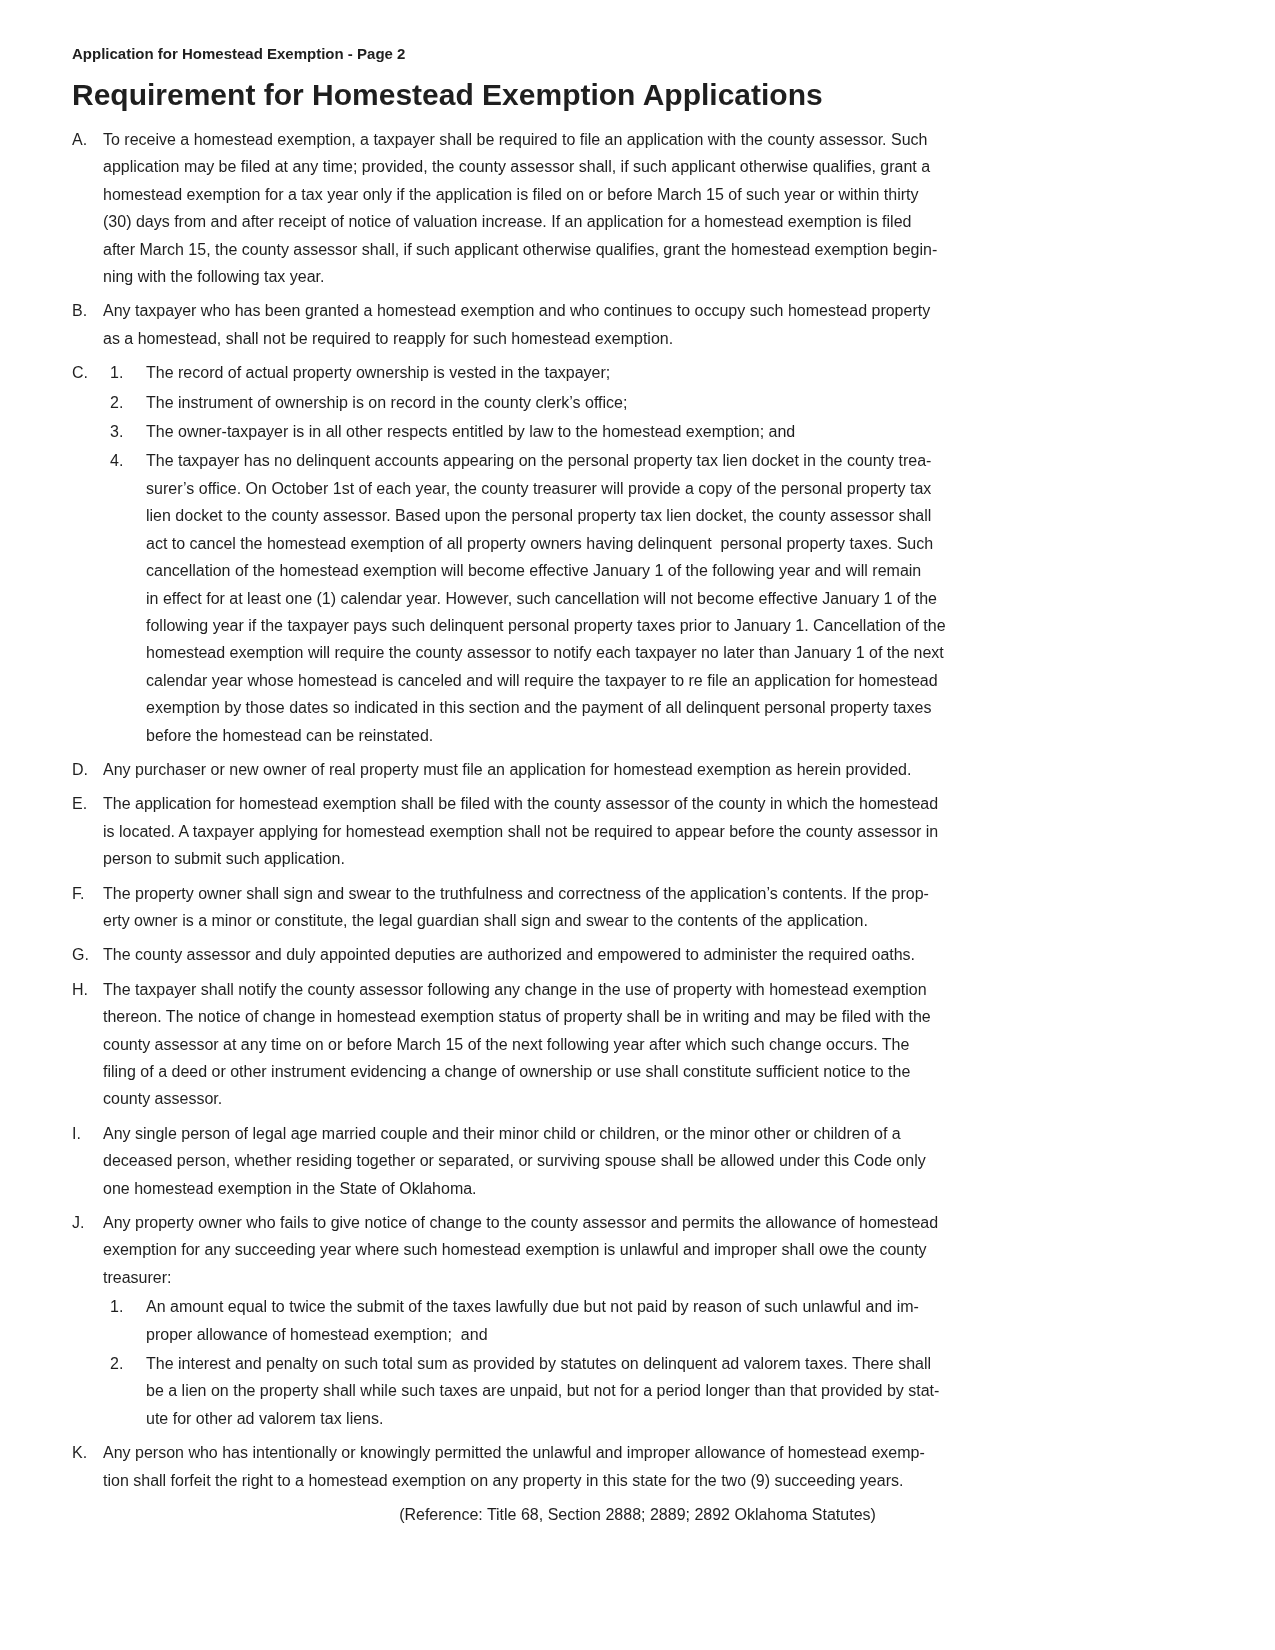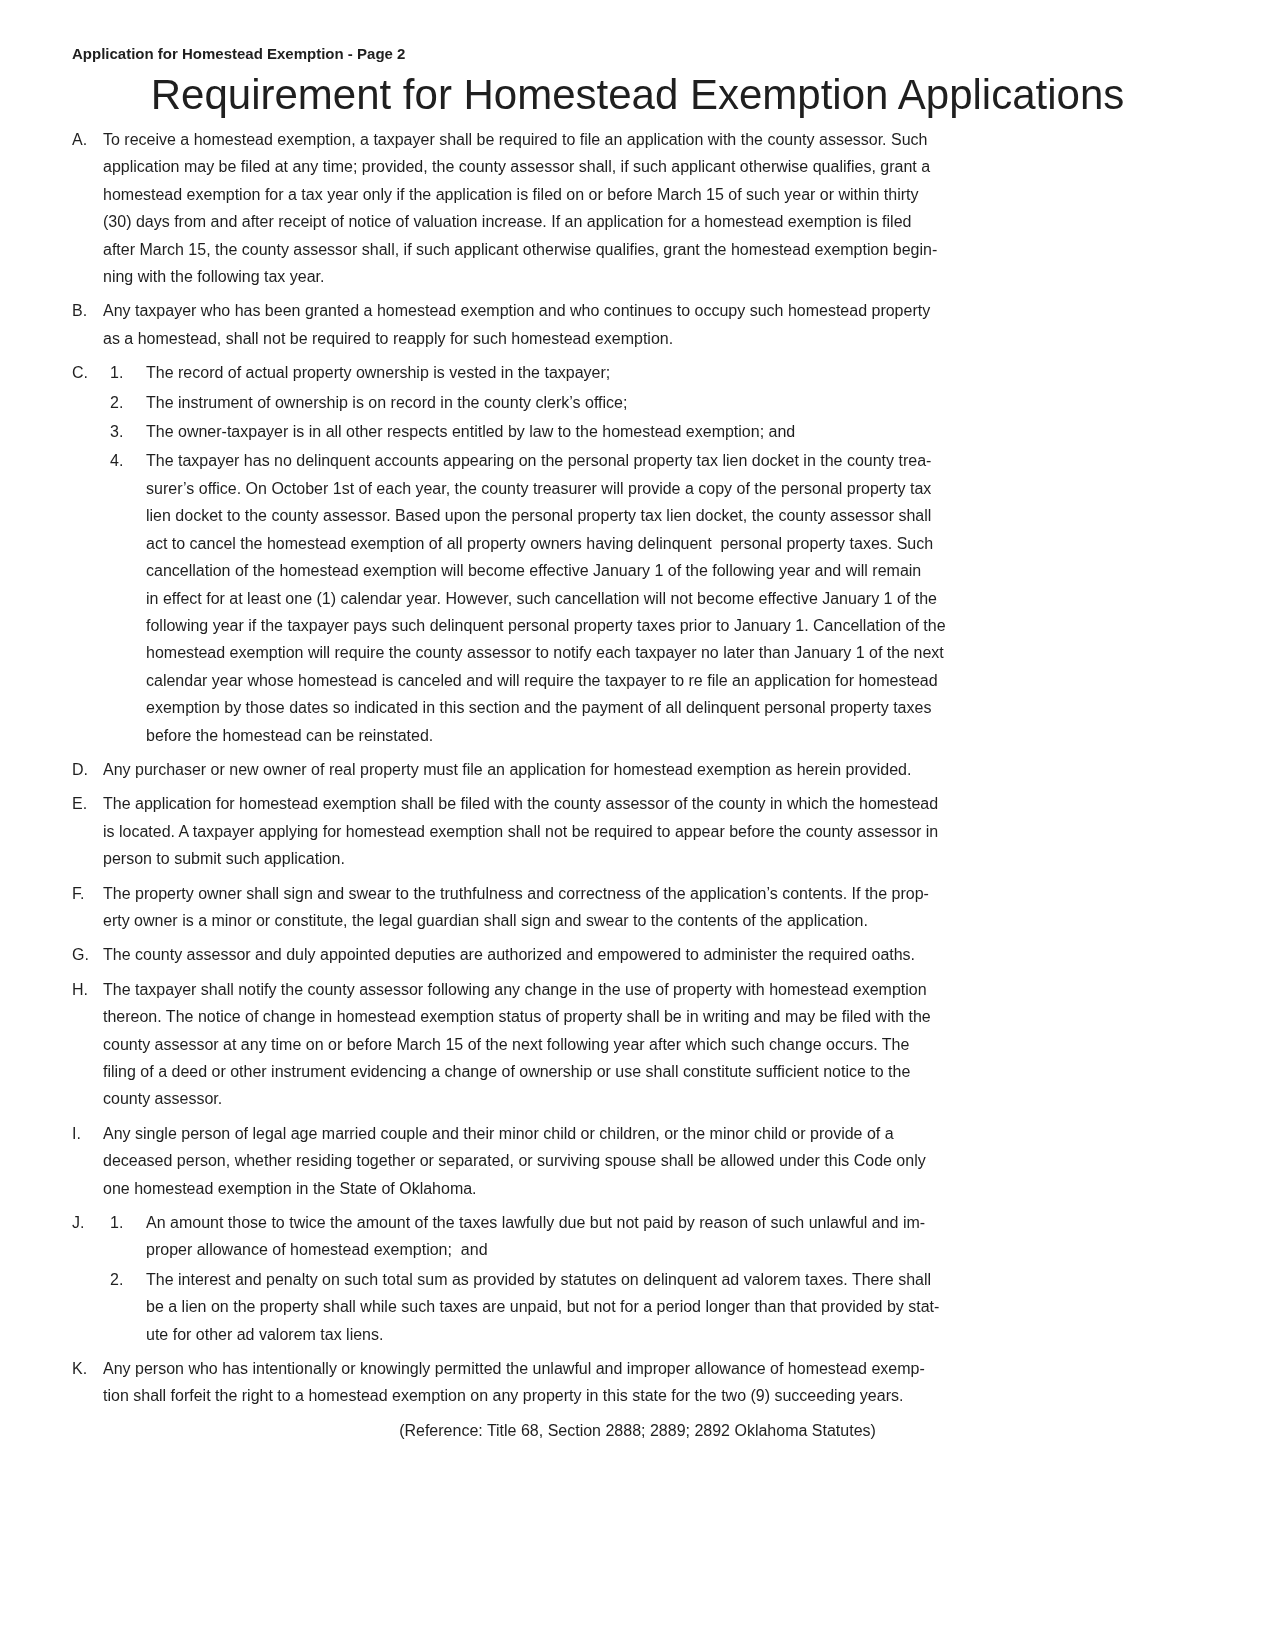--- a/index.html
+++ b/index.html
@@ -16,23 +16,23 @@
     padding: 45px 72px 40px 72px;
     font-family: "Liberation Sans", sans-serif;
     overflow: hidden;
   }
   .page-header {
     font-size: 15px;
     font-weight: bold;
     line-height: 18px;
   }
   .doc-title {
-    text-align: center;
-    font-size: 42px;
-    font-weight: normal;
+    text-align: left;
+    font-size: 30px;
+    font-weight: bold;
     margin: 13px 0 12px 0;
     line-height: 38px;
   }
   .items {
     font-size: 16px;
     line-height: 27.4px;
   }
   .item {
     position: relative;
     padding-left: 31px;
@@ -150,31 +150,34 @@
       <span class="lbl">H.</span>
       <div class="txt">The taxpayer shall notify the county assessor following any change in the use of property with homestead exemption
 thereon. The notice of change in homestead exemption status of property shall be in writing and may be filed with the
 county assessor at any time on or before March 15 of the next following year after which such change occurs. The
 filing of a deed or other instrument evidencing a change of ownership or use shall constitute sufficient notice to the
 county assessor.</div>
     </div>
 
     <div class="item">
       <span class="lbl">I.</span>
-      <div class="txt">Any single person of legal age married couple and their minor child or children, or the minor child or provide of a
+      <div class="txt">Any single person of legal age married couple and their minor child or children, or the minor other or children of a
 deceased person, whether residing together or separated, or surviving spouse shall be allowed under this Code only
 one homestead exemption in the State of Oklahoma.</div>
     </div>
 
     <div class="item">
       <span class="lbl">J.</span>
       <div>
+        <div class="txt">Any property owner who fails to give notice of change to the county assessor and permits the allowance of homestead
+exemption for any succeeding year where such homestead exemption is unlawful and improper shall owe the county
+treasurer:</div>
         <div class="subitem">
           <span class="sublbl">1.</span>
-          <div class="txt">An amount those to twice the amount of the taxes lawfully due but not paid by reason of such unlawful and im-
+          <div class="txt">An amount equal to twice the submit of the taxes lawfully due but not paid by reason of such unlawful and im-
 proper allowance of homestead exemption;  and</div>
         </div>
         <div class="subitem">
           <span class="sublbl">2.</span>
           <div class="txt">The interest and penalty on such total sum as provided by statutes on delinquent ad valorem taxes. There shall
 be a lien on the property shall while such taxes are unpaid, but not for a period longer than that provided by stat-
 ute for other ad valorem tax liens.</div>
         </div>
       </div>
     </div>

